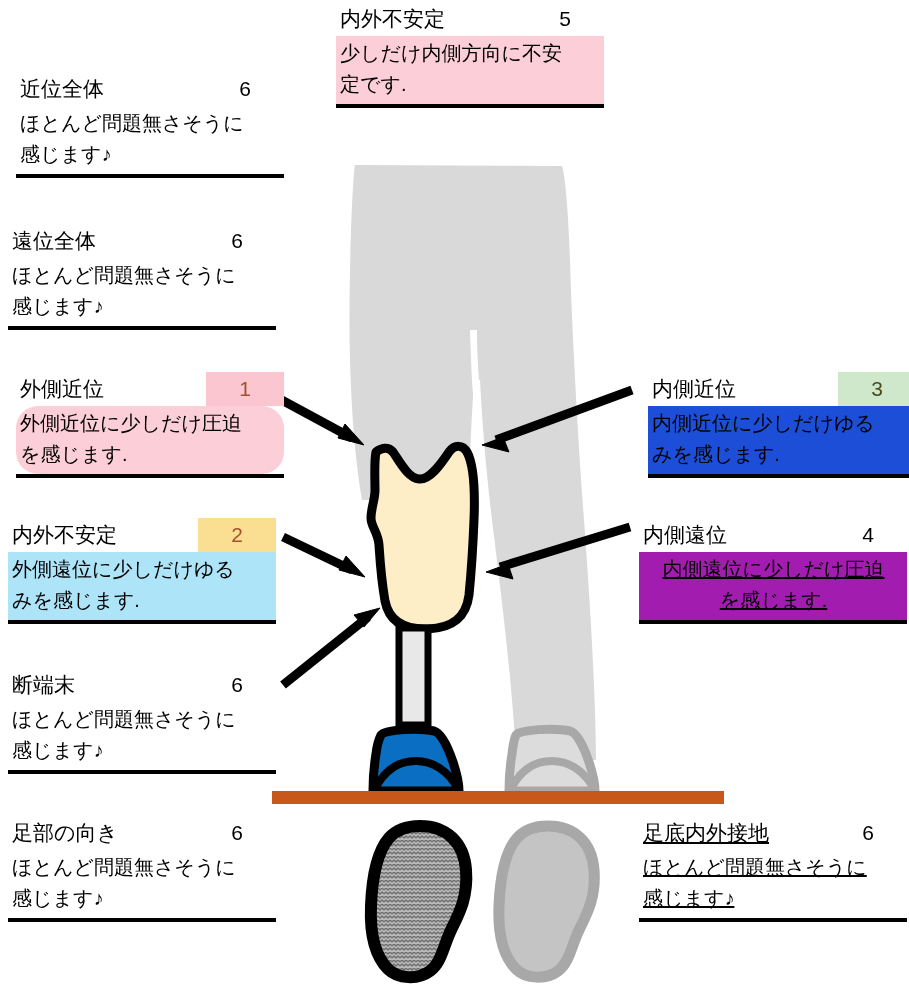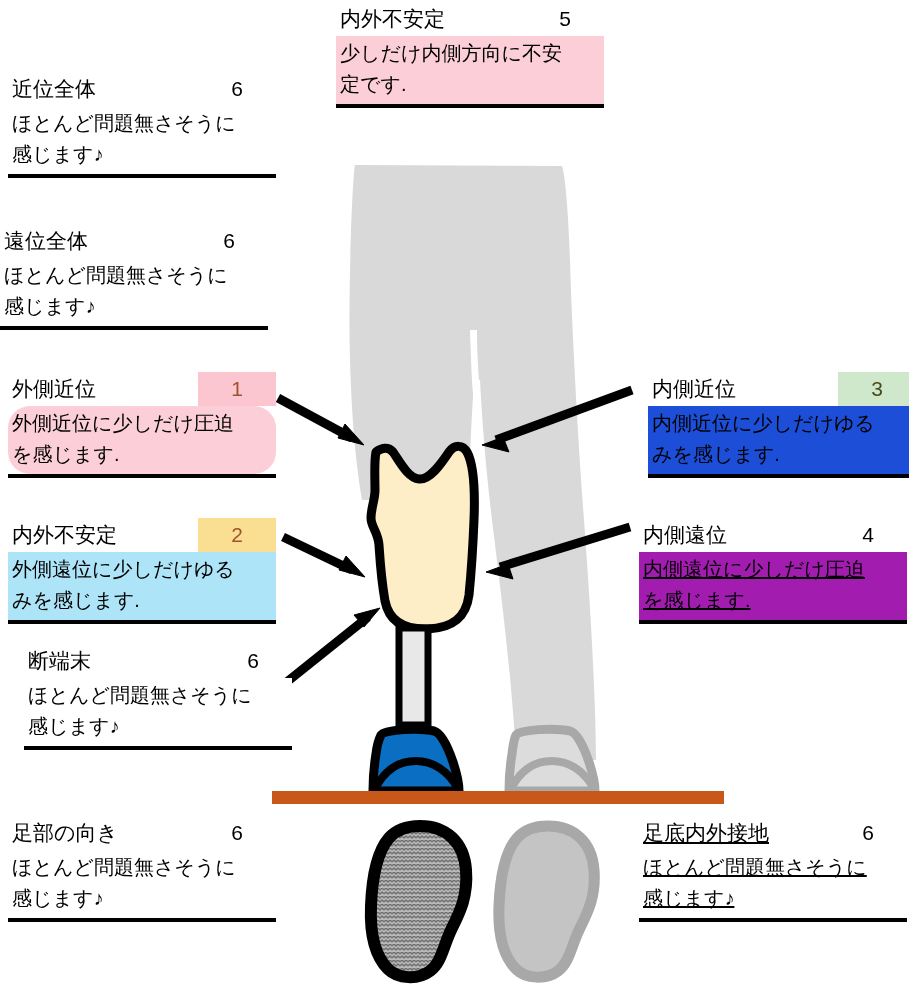--- a/index.html
+++ b/index.html
@@ -185,61 +185,61 @@
   <div class="panel" style="left:336px;top:2px;">
     <div class="titlerow">
       <span class="label">内外不安定</span>
       <span class="badge plain">5</span>
     </div>
     <div class="body" style="background:#fccfd8;">少しだけ内側方向に不安
 定です.</div>
     <div class="rule"></div>
   </div>
 
-  <div class="panel" style="left:8px;top:72px;">
+  <div class="panel" style="left:16px;top:72px;">
     <div class="titlerow">
       <span class="label">近位全体</span>
       <span class="badge plain">6</span>
     </div>
     <div class="body" style="background:#ffffff;">ほとんど問題無さそうに
 感じます♪</div>
     <div class="rule"></div>
   </div>
 
-  <div class="panel" style="left:0;top:224px;">
+  <div class="panel" style="left:8px;top:224px;">
     <div class="titlerow">
       <span class="label">遠位全体</span>
       <span class="badge plain">6</span>
     </div>
     <div class="body" style="background:#ffffff;">ほとんど問題無さそうに
 感じます♪</div>
     <div class="rule"></div>
   </div>
 
-  <div class="panel" style="left:8px;top:372px;">
+  <div class="panel" style="left:16px;top:372px;">
     <div class="titlerow">
       <span class="label">外側近位</span>
       <span class="badge" style="background:#fbc6cf;color:#a0522d;">1</span>
     </div>
     <div class="body" style="background:#fccfd8;border-radius:22px;">外側近位に少しだけ圧迫
 を感じます.</div>
     <div class="rule"></div>
   </div>
 
   <div class="panel" style="left:8px;top:518px;">
     <div class="titlerow">
       <span class="label">内外不安定</span>
       <span class="badge" style="background:#fadf93;color:#a0522d;">2</span>
     </div>
     <div class="body" style="background:#aee4f7;">外側遠位に少しだけゆる
 みを感じます.</div>
     <div class="rule"></div>
   </div>
 
-  <div class="panel" style="left:8px;top:644px;margin-left:16px;">
+  <div class="panel" style="left:8px;top:668px;">
     <div class="titlerow">
       <span class="label">断端末</span>
       <span class="badge plain">6</span>
     </div>
     <div class="body" style="background:#ffffff;">ほとんど問題無さそうに
 感じます♪</div>
     <div class="rule"></div>
   </div>
 
   <div class="panel" style="left:8px;top:816px;">
@@ -255,21 +255,21 @@
   <div class="panel" style="left:648px;top:372px;">
     <div class="titlerow">
       <span class="label">内側近位</span>
       <span class="badge" style="background:#cfe8cb;color:#4a4a1a;">3</span>
     </div>
     <div class="body" style="background:#1d4ed8;">内側近位に少しだけゆる
 みを感じます.</div>
     <div class="rule"></div>
   </div>
 
-  <div class="panel" style="left:639px;top:518px;">
+  <div class="panel" style="left:639px;top:518px;text-align:center;">
     <div class="titlerow">
       <span class="label">内側遠位</span>
       <span class="badge plain">4</span>
     </div>
     <div class="body" style="background:#a21caf;text-decoration:underline;">内側遠位に少しだけ圧迫
 を感じます.</div>
     <div class="rule"></div>
   </div>
 
   <div class="panel" style="left:639px;top:816px;text-decoration:underline;">

